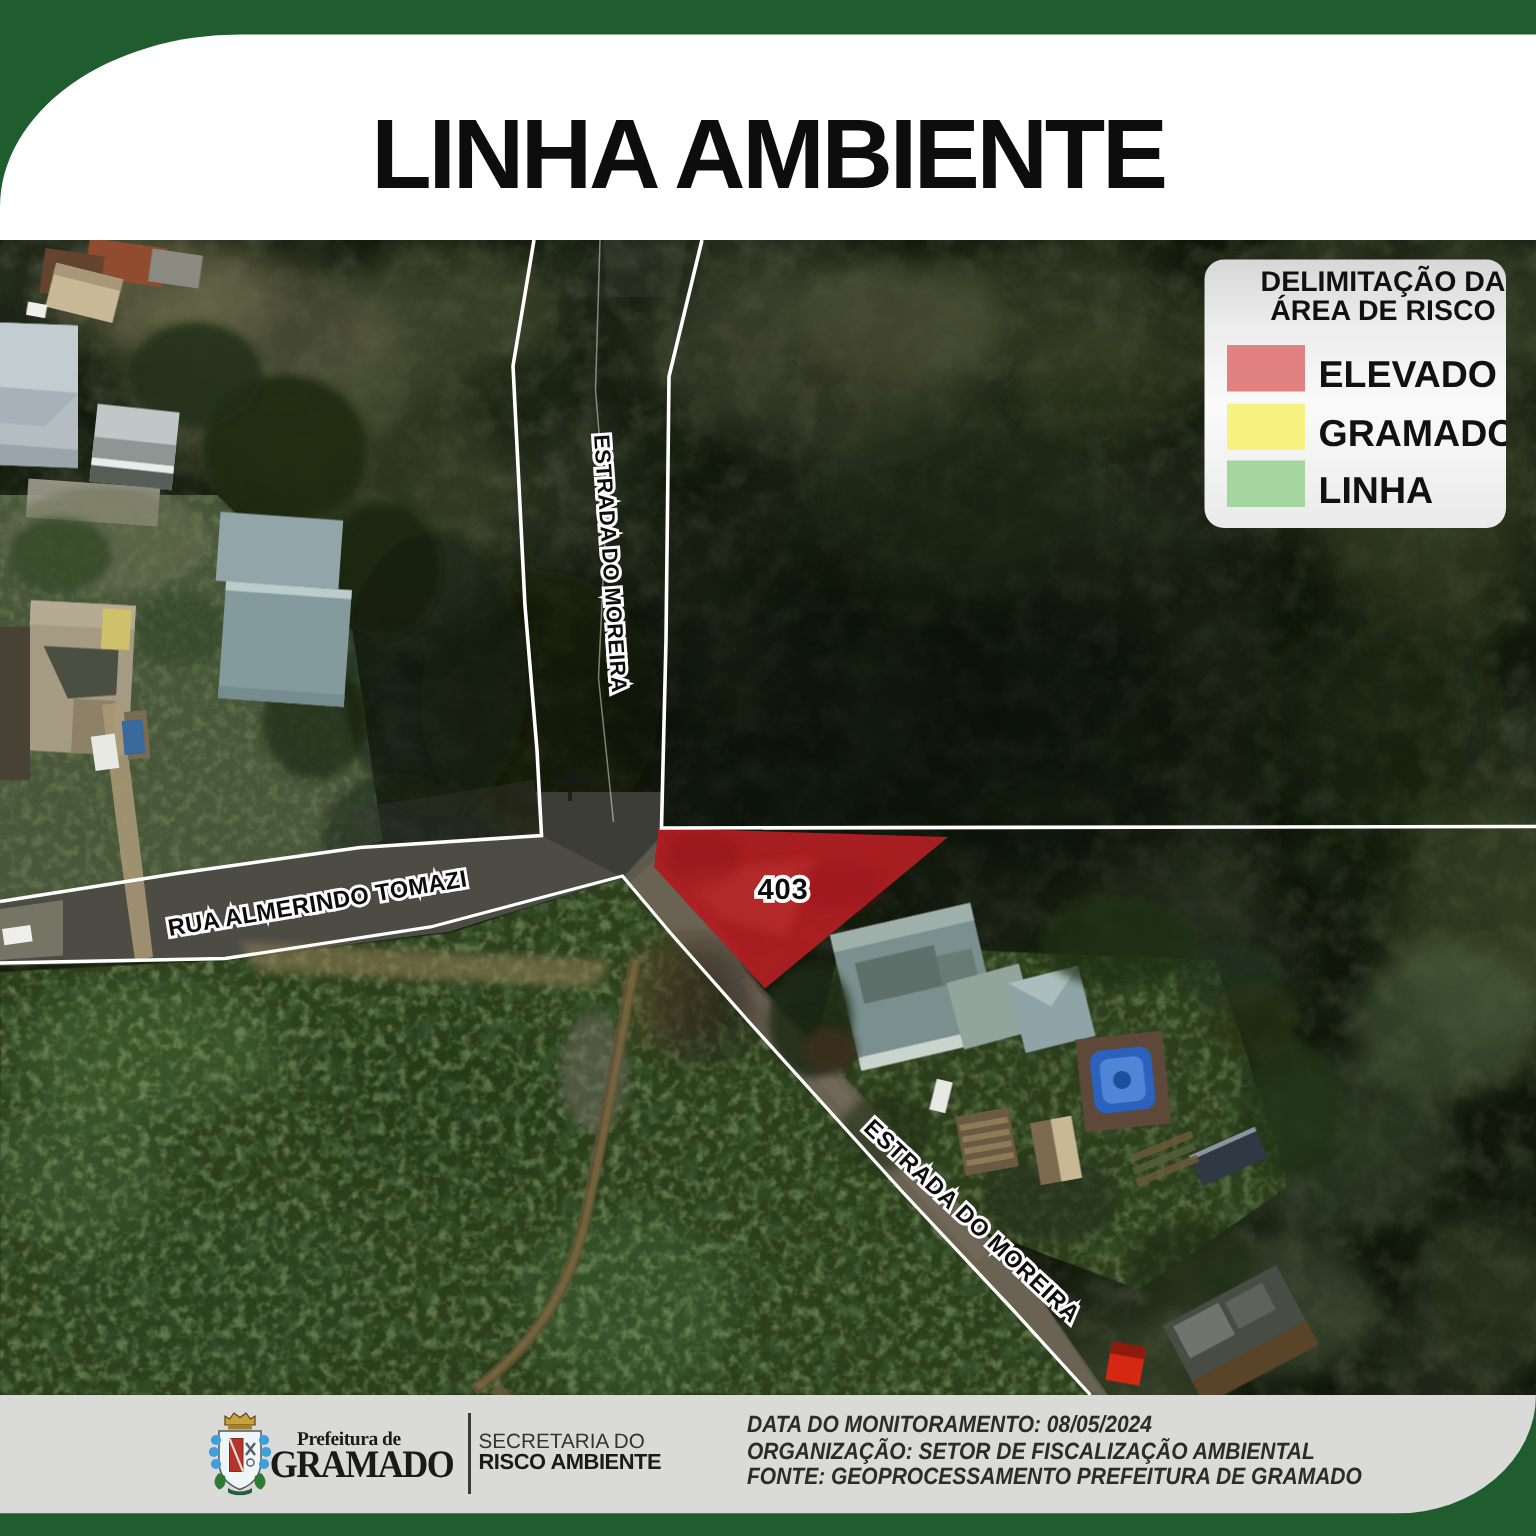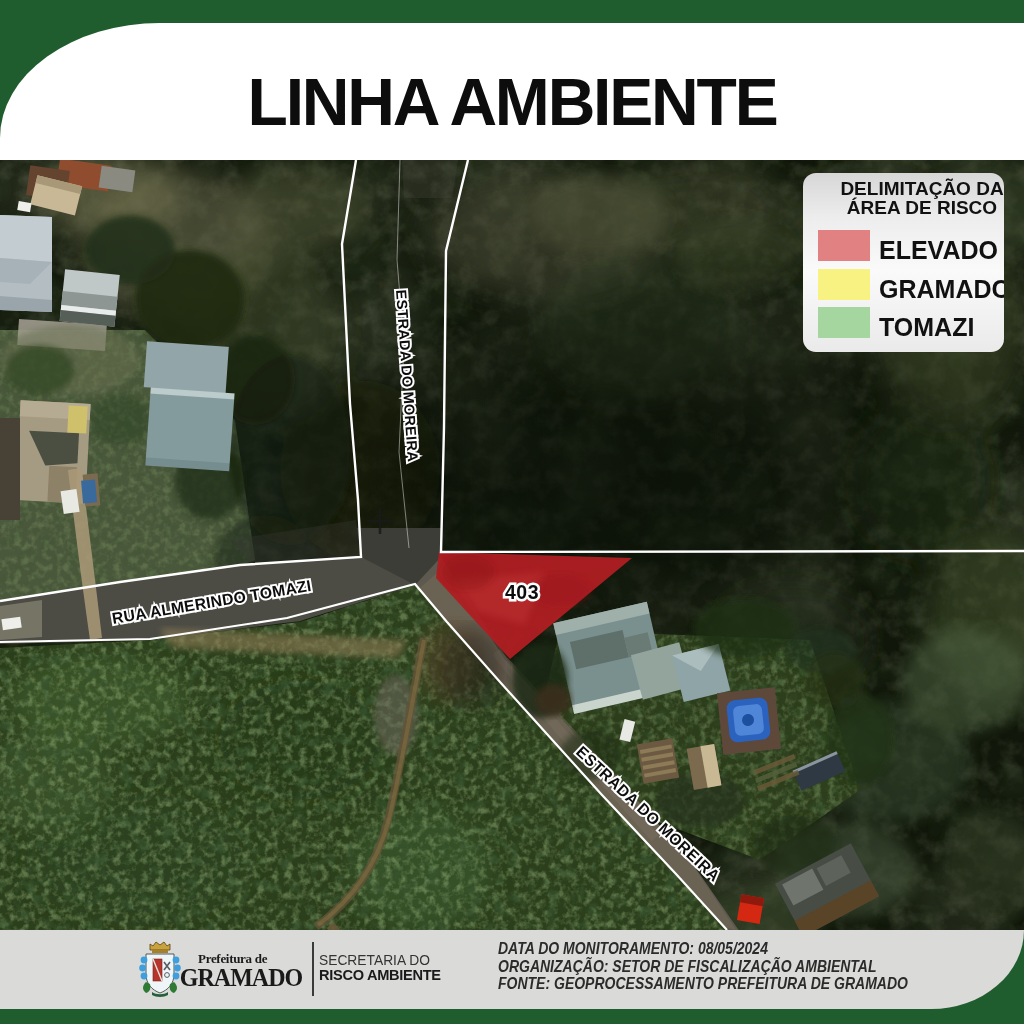--- a/index.html
+++ b/index.html
@@ -337,21 +337,21 @@
       <div class="lbl">ELEVADO</div>
     </div>
 
 <div class="lrow" style="top:96px;">
       <div class="sw" style="background:#f8f282;"></div>
       <div class="lbl">GRAMADO</div>
     </div>
 
 <div class="lrow" style="top:134px;">
       <div class="sw" style="background:#a5d6a0;"></div>
-      <div class="lbl">TOMAZI</div>
+      <div class="lbl">LINHA</div>
     </div>
 </div>
 
 <div id="footer"></div>
 
 <div id="botgreen"></div>
 
 <svg id="coat" style="position:absolute;left:138px;top:940px;" width="44" height="57" viewBox="0 0 44 57" xmlns="http://www.w3.org/2000/svg">
 
 <path d="M12,10 L12,4 L15,6 L18,2 L22,5 L26,2 L29,6 L32,4 L32,10 Z" fill="#c8a23c" stroke="#5a4212" stroke-width="0.8"></path>

